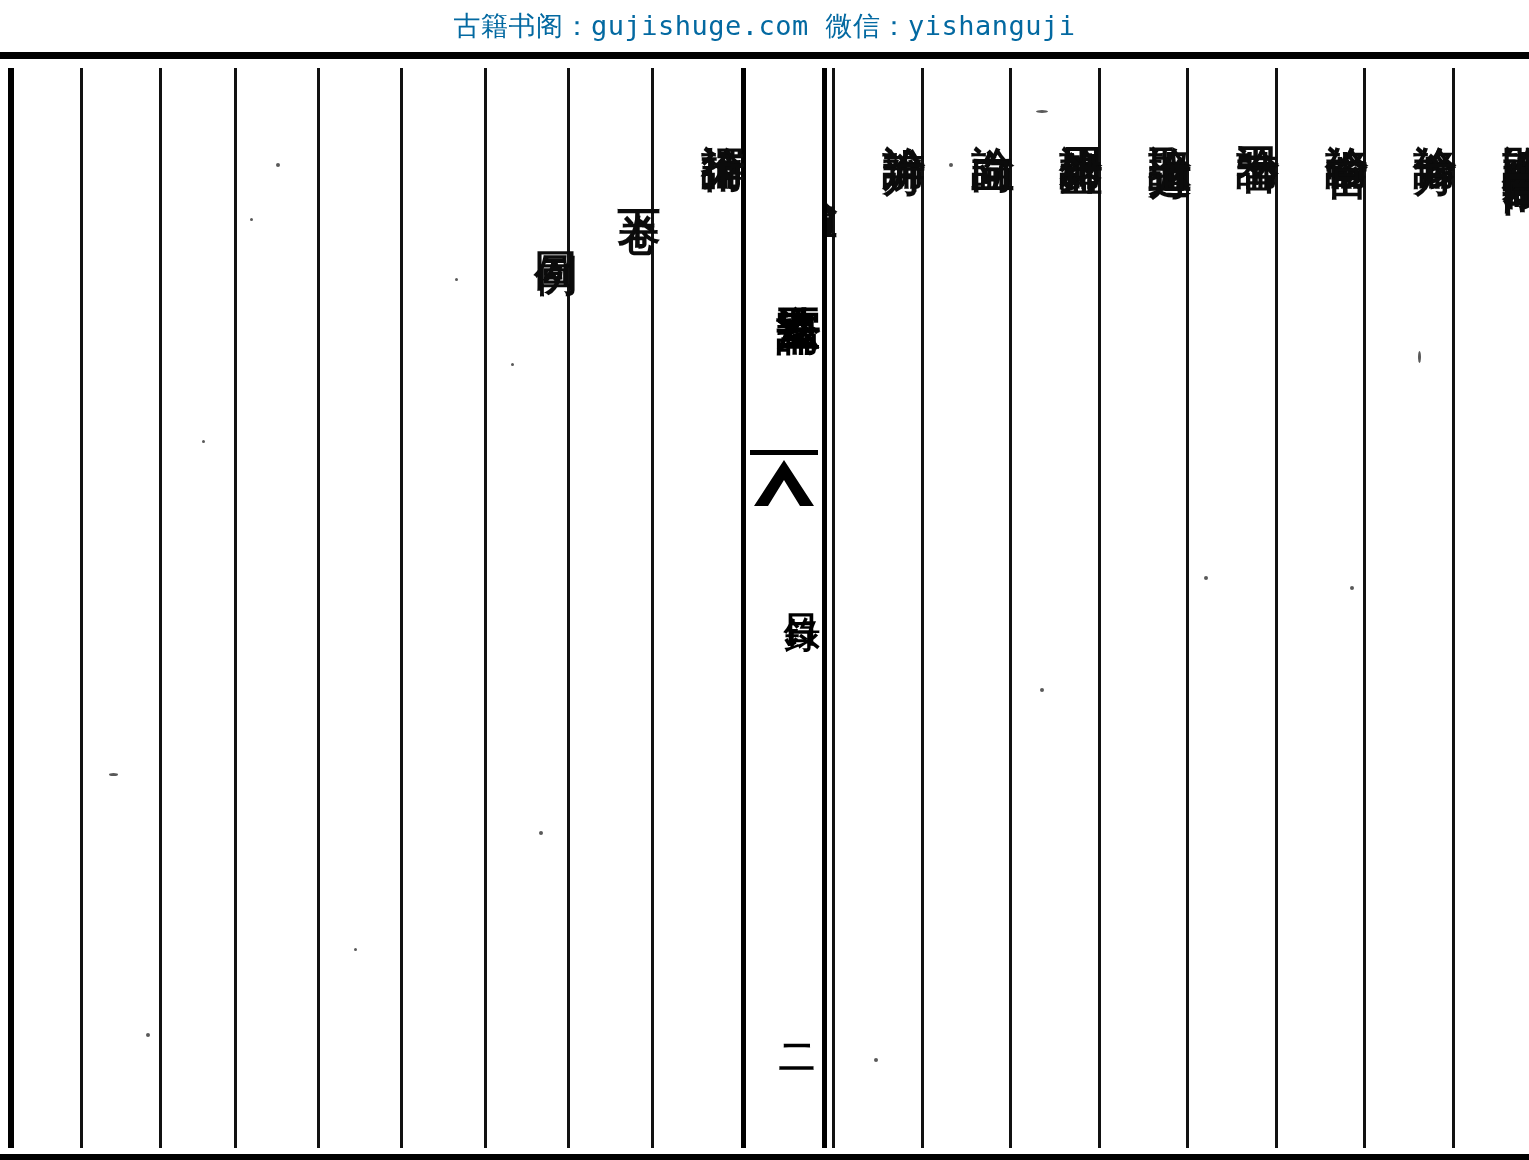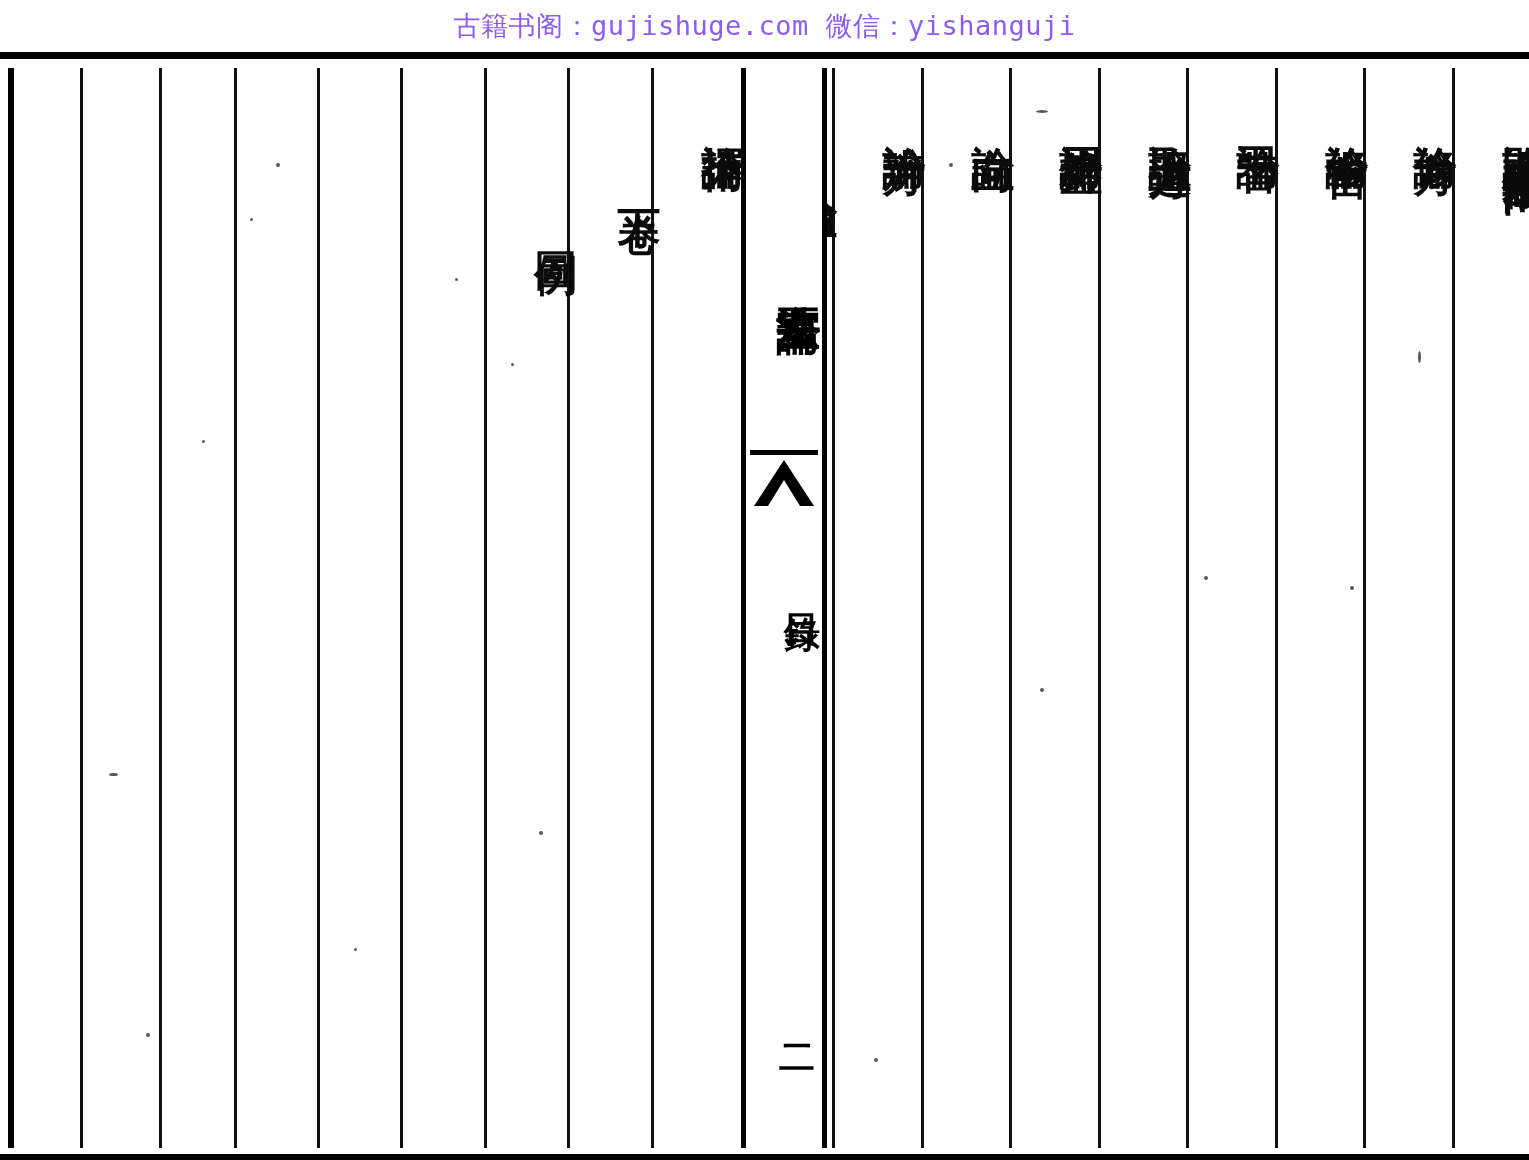--- a/index.html
+++ b/index.html
@@ -21,21 +21,21 @@
     top: 0;
     left: 0;
     width: 1529px;
     height: 52px;
     display: flex;
     align-items: center;
     justify-content: center;
     font-family: "DejaVu Sans Mono", monospace;
     font-size: 27px;
     letter-spacing: 0.5px;
-    color: #8b5cf6;
+    color: #0369a1;
     white-space: nowrap;
   }
 
   
   .page {
     position: absolute;
     top: 52px;
     left: 0;
     width: 1529px;
     height: 1108px;

